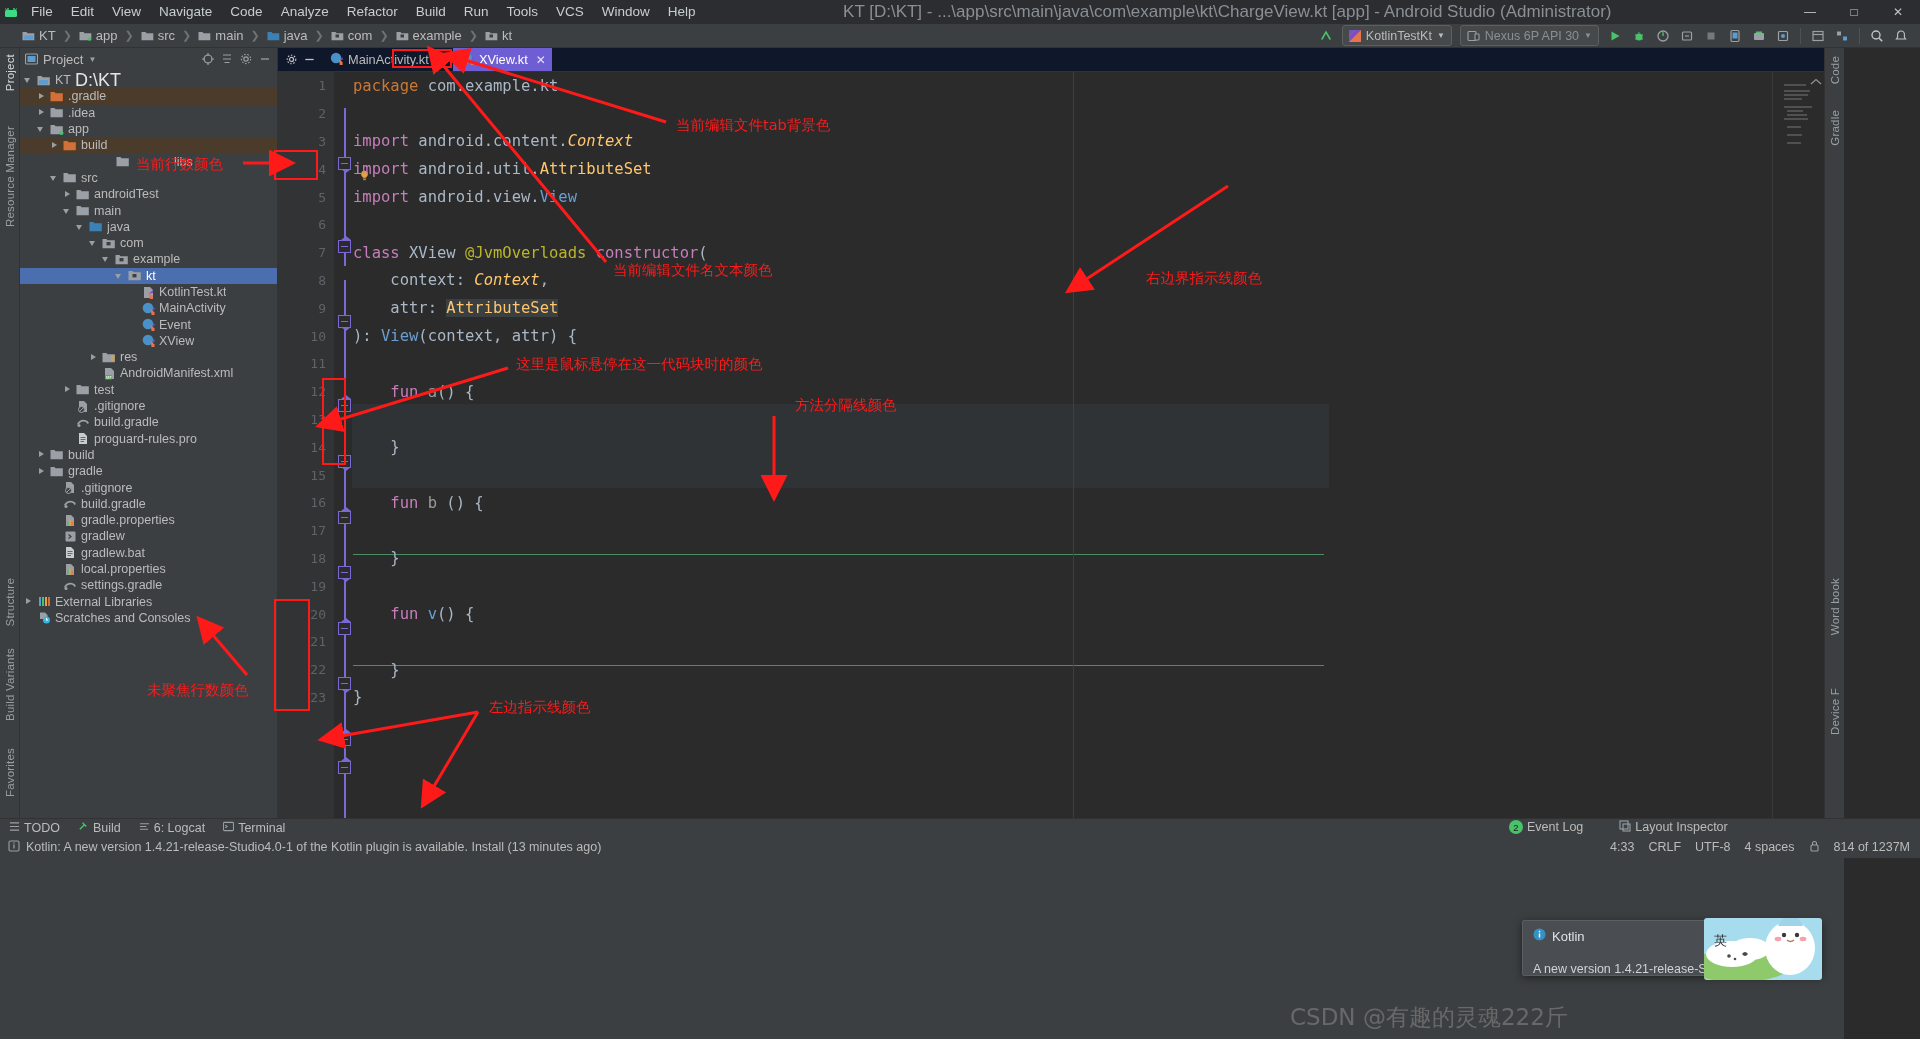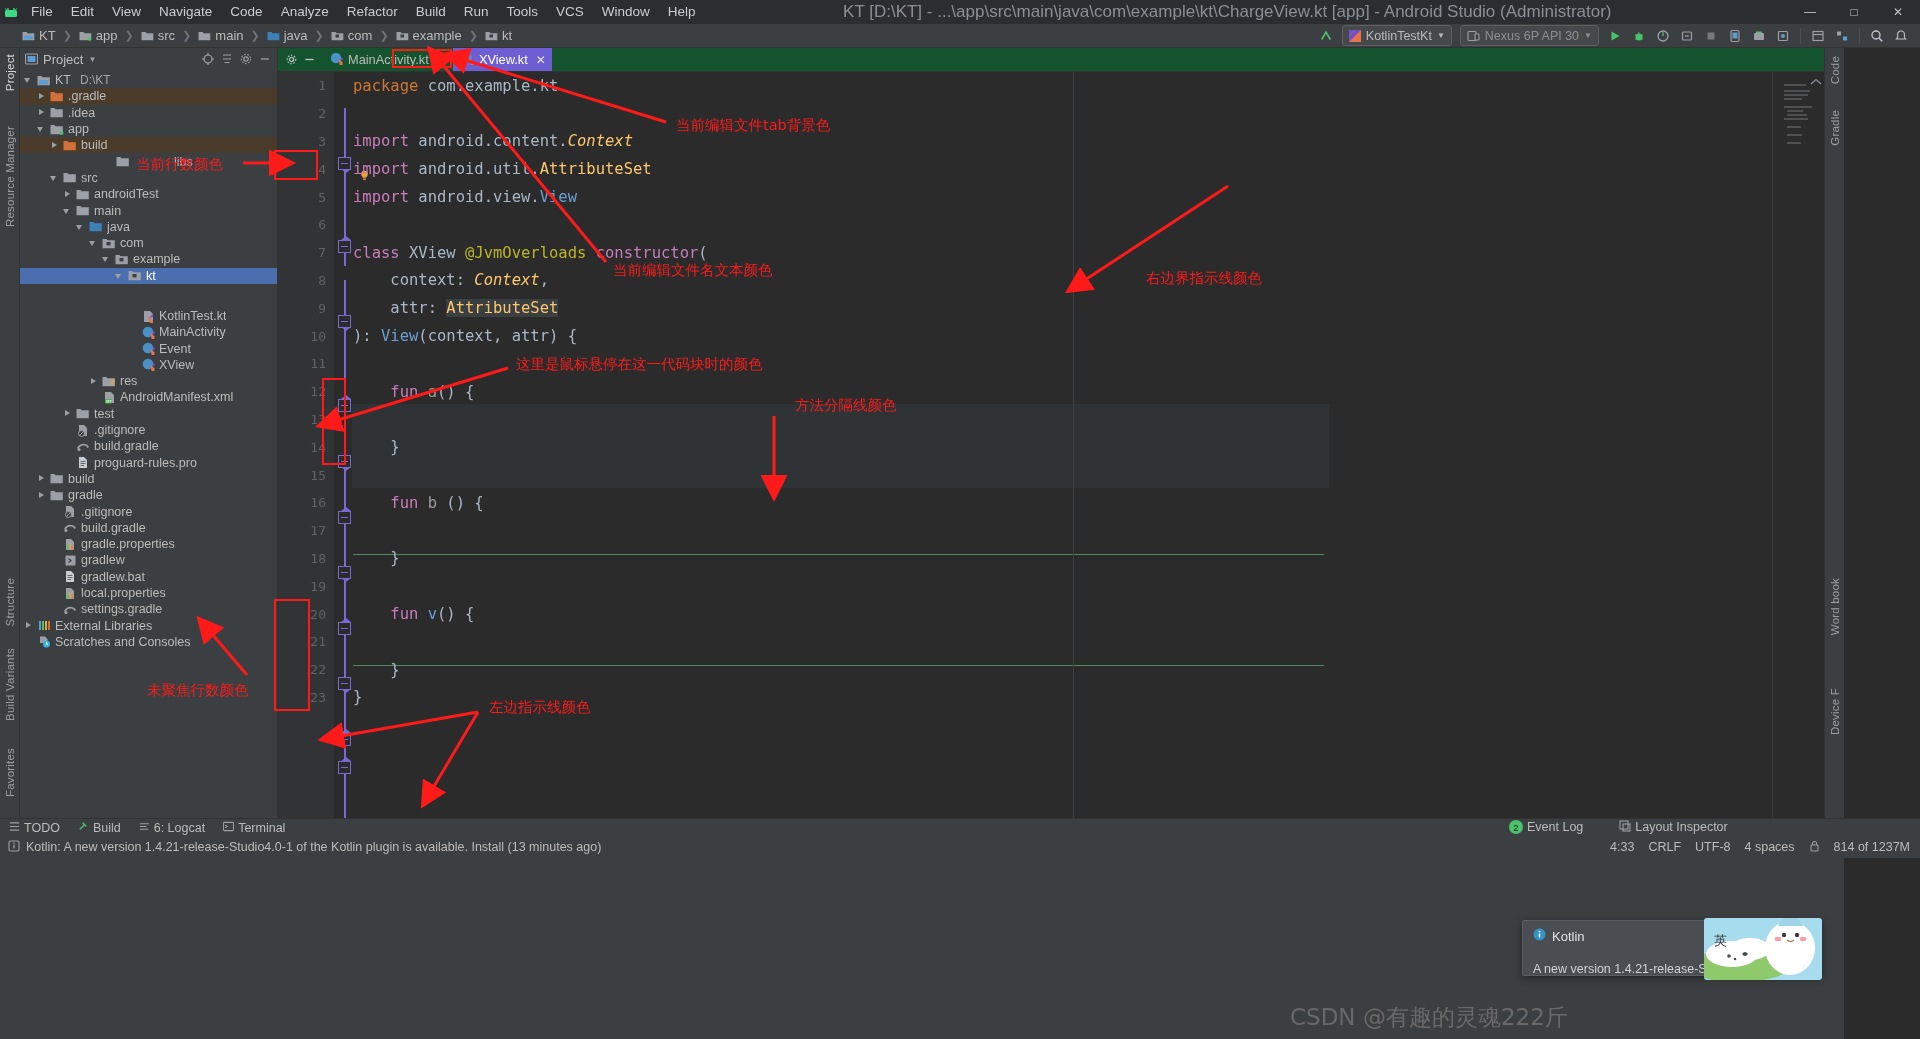--- a/index.html
+++ b/index.html
@@ -95,28 +95,28 @@
   .arrow.r::before{
     content:""; position:absolute; left:2px; top:1px;
     border-left:5px solid #9a9fa4; border-top:3.5px solid transparent; border-bottom:3.5px solid transparent;
   }
   .arrow.d::before{
     content:""; position:absolute; left:0px; top:2.5px;
     border-top:5px solid #9a9fa4; border-left:3.5px solid transparent; border-right:3.5px solid transparent;
   }
   .fico{ width:14px; height:14px; flex:0 0 14px; display:flex; align-items:center; justify-content:center;}
   .tlabel{ overflow:hidden; text-overflow:ellipsis; }
-  .tsub{ color:#a3a3a3; font-size:12px; margin-left:5px;}
+  .tsub{ color:#e5e5e5; font-size:18px; }
 
   
   .editor-wrap{
     position:absolute; left:278px; top:48px; right:20px; height:770px; background:#2b2b2b;
   }
   .tabbar{
-    height:24px; background:#14532d; display:flex; align-items:stretch;
+    height:24px; background:#0f172a; display:flex; align-items:stretch;
     border-bottom:1px solid #323232;
   }
   .tb-left-icons{ display:flex; align-items:center; gap:2px; padding:0 5px; }
   .tb-left-icons span{ width:16px;height:16px;display:flex;align-items:center;justify-content:center;}
   .etab{
     display:flex; align-items:center; gap:5px; padding:0 6px 0 8px;
     font-size:12.8px; color:#bbbbbb; position:relative; cursor:default;
   }
   .etab.active{ background:#6e5ed4; color:#ffffff; }
   .etab .x{ font-size:12px; color:#9a9fa4; margin-left:3px;}
@@ -629,21 +629,21 @@
         <div class="trow sel" style="padding-left: 95px;">
           <span class="arrow d"></span>
           <span class="fico">
             <svg width="14" height="13" viewBox="0 0 14 13">
               <path d="M0.5 2 h4 l1 1.2 h7.3 v8 h-12.3z" fill="#9aa0a6"></path>
               <rect x="4.5" y="5" width="4" height="3.4" fill="#3c3f41"></rect>
             </svg>
           </span>
           <span class="tlabel">kt</span>
         </div>
-        <div class="trow" style="padding-left: 108px; margin-top: 24px;">
+        <div class="trow" style="padding-left: 108px;">
           <span class="arrow"></span>
           <span class="fico">
             <svg width="13" height="13" viewBox="0 0 13 13">
               <path d="M2 1 h6 l3 3 v8 h-9z" fill="#9aa0a6"></path>
               <path d="M6 6 l5 5 v2 h-3z" fill="#e8744a"></path>
               <path d="M7 7.5 l4 -3.5 v3z" fill="#7a4fc4"></path>
             </svg>
           </span>
           <span class="tlabel">KotlinTest.kt</span>
         </div>

